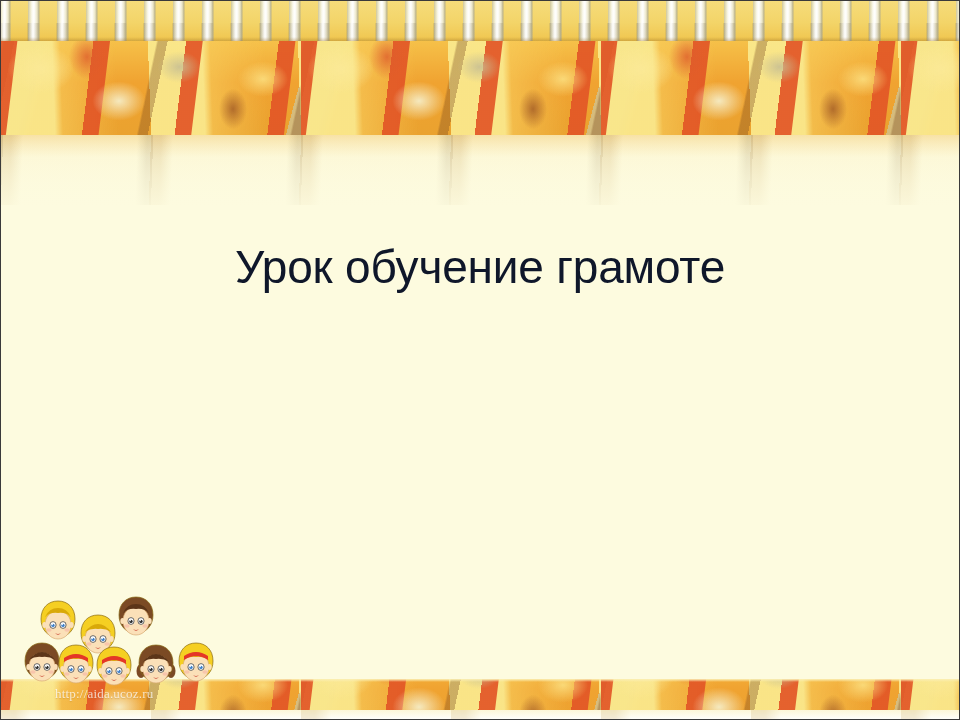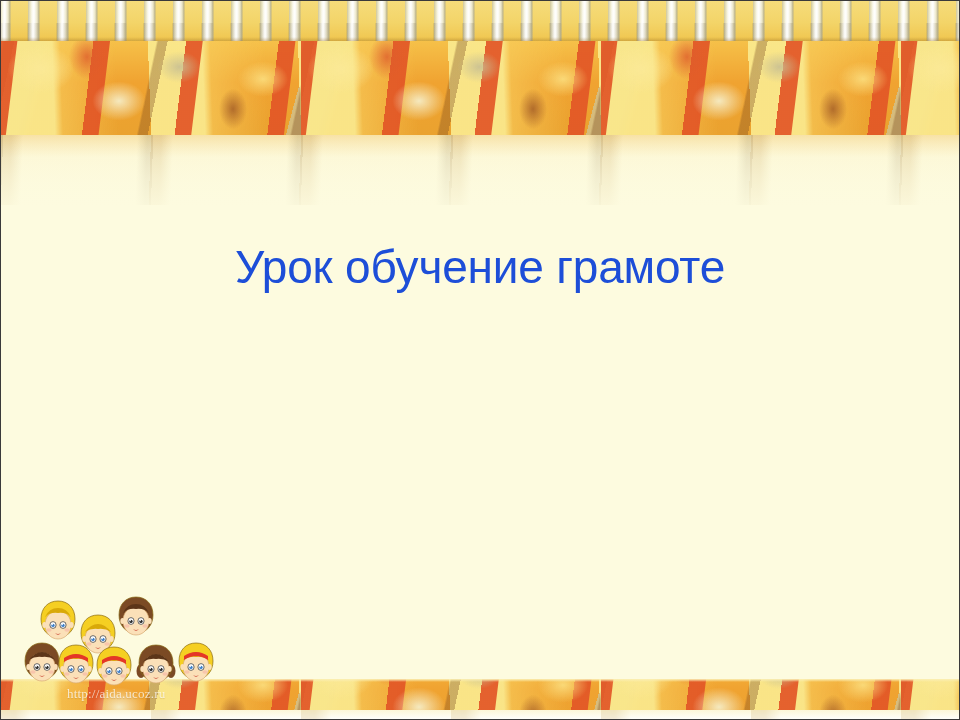--- a/index.html
+++ b/index.html
@@ -155,21 +155,21 @@
     height: 86px;
     background: linear-gradient(180deg, rgba(253,251,223,0.0) 0%, rgba(253,251,223,0.55) 48%, #fdfbdf 100%);
   }
 
   
   .title-block {
     position: absolute;
     left: 0; right: 0;
     top: 236px;
     text-align: center;
-    color: #1d4ed8;
+    color: #0f172a;
     font-size: 46px;
     line-height: 1.33;
     letter-spacing: -0.2px;
     font-weight: 400;
   }
   .title-line { display: block; white-space: nowrap; }
 
   
   .leaf-band-bottom {
     position: absolute;
@@ -205,21 +205,21 @@
       repeating-linear-gradient(90deg,
         rgba(200,165,95,0.22) 0px, rgba(200,165,95,0.22) 14px,
         rgba(200,165,95,0.0) 30px, rgba(200,165,95,0.0) 150px),
       linear-gradient(180deg, rgba(252,246,214,0.95), rgba(255,255,255,0.98));
     background-size: 300px 100%, 100% 100%;
   }
 
   
   .watermark {
     position: absolute;
-    left: 66px;
+    left: 54px;
     top: 685px;
     font-size: 13px;
     color: rgba(255,255,255,0.72);
     letter-spacing: 0.2px;
     text-shadow: 0 1px 1px rgba(150,110,40,0.25);
     font-family: "Liberation Serif", serif;
     white-space: nowrap;
   }
 
   

